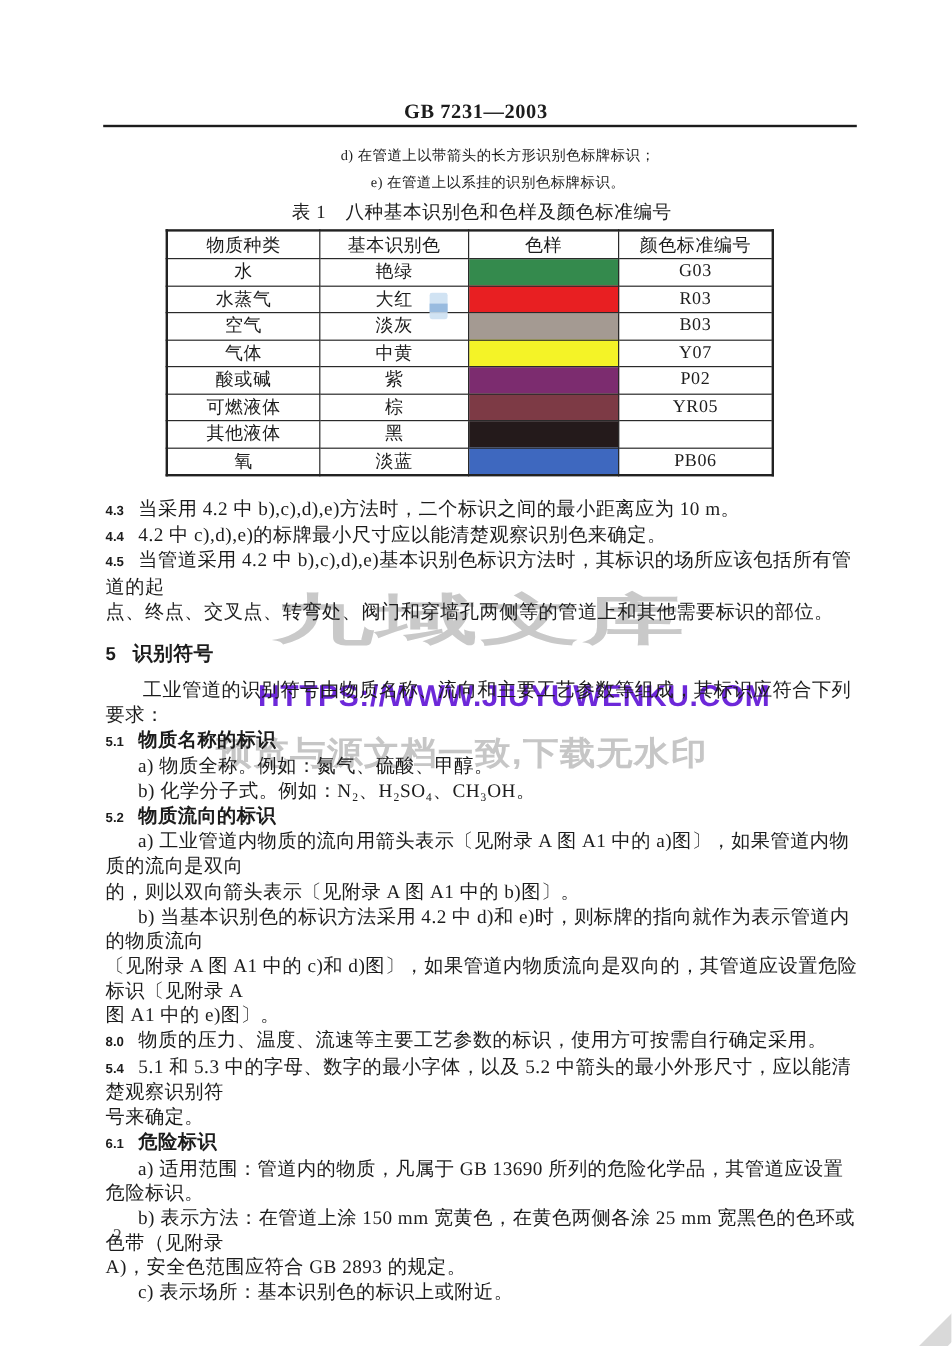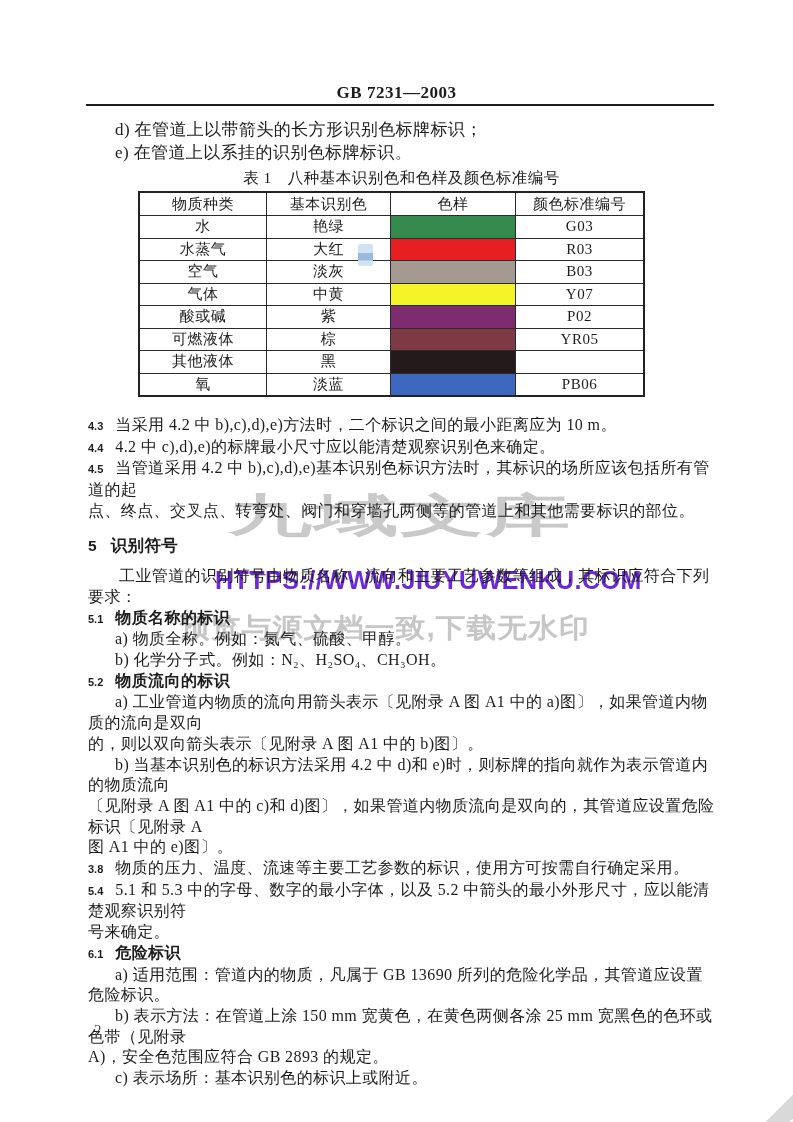--- a/index.html
+++ b/index.html
@@ -4,21 +4,21 @@
 <style>
   html,body{margin:0;padding:0;background:#ffffff;}
   .page{position:relative;width:793px;height:1122px;background:#ffffff;overflow:hidden;
         font-family:"Liberation Serif","DejaVu Serif",serif;color:#1c1c1c;}
   
   .doc-header{position:absolute;top:83px;left:0;width:100%;text-align:center;
               font-weight:bold;font-size:17px;letter-spacing:.5px;z-index:2;}
   .header-rule{position:absolute;top:104px;left:86px;width:628px;height:2px;background:#1c1c1c;z-index:2;}
   
   .content{position:absolute;left:88px;top:118px;width:627px;z-index:2;}
-  .intro-item{font-size:17px;line-height:23px;text-indent:27px;letter-spacing:.4px;}
+  .intro-item{font-size:12px;line-height:23px;text-indent:27px;letter-spacing:.4px;text-align:center;}
   .table-caption{text-align:center;font-size:15.5px;line-height:22px;margin-top:3px;letter-spacing:.5px;}
   table.color-table{border-collapse:collapse;margin:2px 0 0 50px;border:2px solid #222;}
   table.color-table th,table.color-table td{border:1px solid #2a2a2a;text-align:center;
       font-size:15px;padding:0;letter-spacing:.5px;}
   table.color-table th{height:22px;font-weight:normal;}
   table.color-table td{height:21.5px;}
   table.color-table .c1{width:126px;} table.color-table .c2{width:123px;}
   table.color-table .c3{width:124px;} table.color-table .c4{width:127px;}
   
   .body-blocks{margin-top:18px;font-size:16px;line-height:20.7px;letter-spacing:.4px;}
@@ -135,21 +135,21 @@
         <div class="line para-first">工业管道的识别符号由物质名称、流向和主要工艺参数等组成，其标识应符合下列要求：</div>
         <div class="line"><span class="num">5.1</span><span class="title-txt">物质名称的标识</span></div>
         <div class="line list-first">a) 物质全称。例如：氮气、硫酸、甲醇。</div>
         <div class="line list-first">b) 化学分子式。例如：N₂、H₂SO₄、CH₃OH。</div>
         <div class="line"><span class="num">5.2</span><span class="title-txt">物质流向的标识</span></div>
         <div class="line list-first">a) 工业管道内物质的流向用箭头表示〔见附录 A 图 A1 中的 a)图〕，如果管道内物质的流向是双向</div>
         <div class="line">的，则以双向箭头表示〔见附录 A 图 A1 中的 b)图〕。</div>
         <div class="line list-first">b) 当基本识别色的标识方法采用 4.2 中 d)和 e)时，则标牌的指向就作为表示管道内的物质流向</div>
         <div class="line">〔见附录 A 图 A1 中的 c)和 d)图〕，如果管道内物质流向是双向的，其管道应设置危险标识〔见附录 A</div>
         <div class="line">图 A1 中的 e)图〕。</div>
-        <div class="line"><span class="num">3.8</span><span>物质的压力、温度、流速等主要工艺参数的标识，使用方可按需自行确定采用。</span></div>
+        <div class="line"><span class="num">8.0</span><span>物质的压力、温度、流速等主要工艺参数的标识，使用方可按需自行确定采用。</span></div>
         <div class="line"><span class="num">5.4</span><span>5.1 和 5.3 中的字母、数字的最小字体，以及 5.2 中箭头的最小外形尺寸，应以能清楚观察识别符</span></div>
         <div class="line">号来确定。</div>
         <div class="line"><span class="num">6.1</span><span class="title-txt">危险标识</span></div>
         <div class="line list-first">a) 适用范围：管道内的物质，凡属于 GB 13690 所列的危险化学品，其管道应设置危险标识。</div>
         <div class="line list-first">b) 表示方法：在管道上涂 150 mm 宽黄色，在黄色两侧各涂 25 mm 宽黑色的色环或色带（见附录</div>
         <div class="line">A)，安全色范围应符合 GB 2893 的规定。</div>
         <div class="line list-first">c) 表示场所：基本识别色的标识上或附近。</div>
       </div>
   </div>
 

